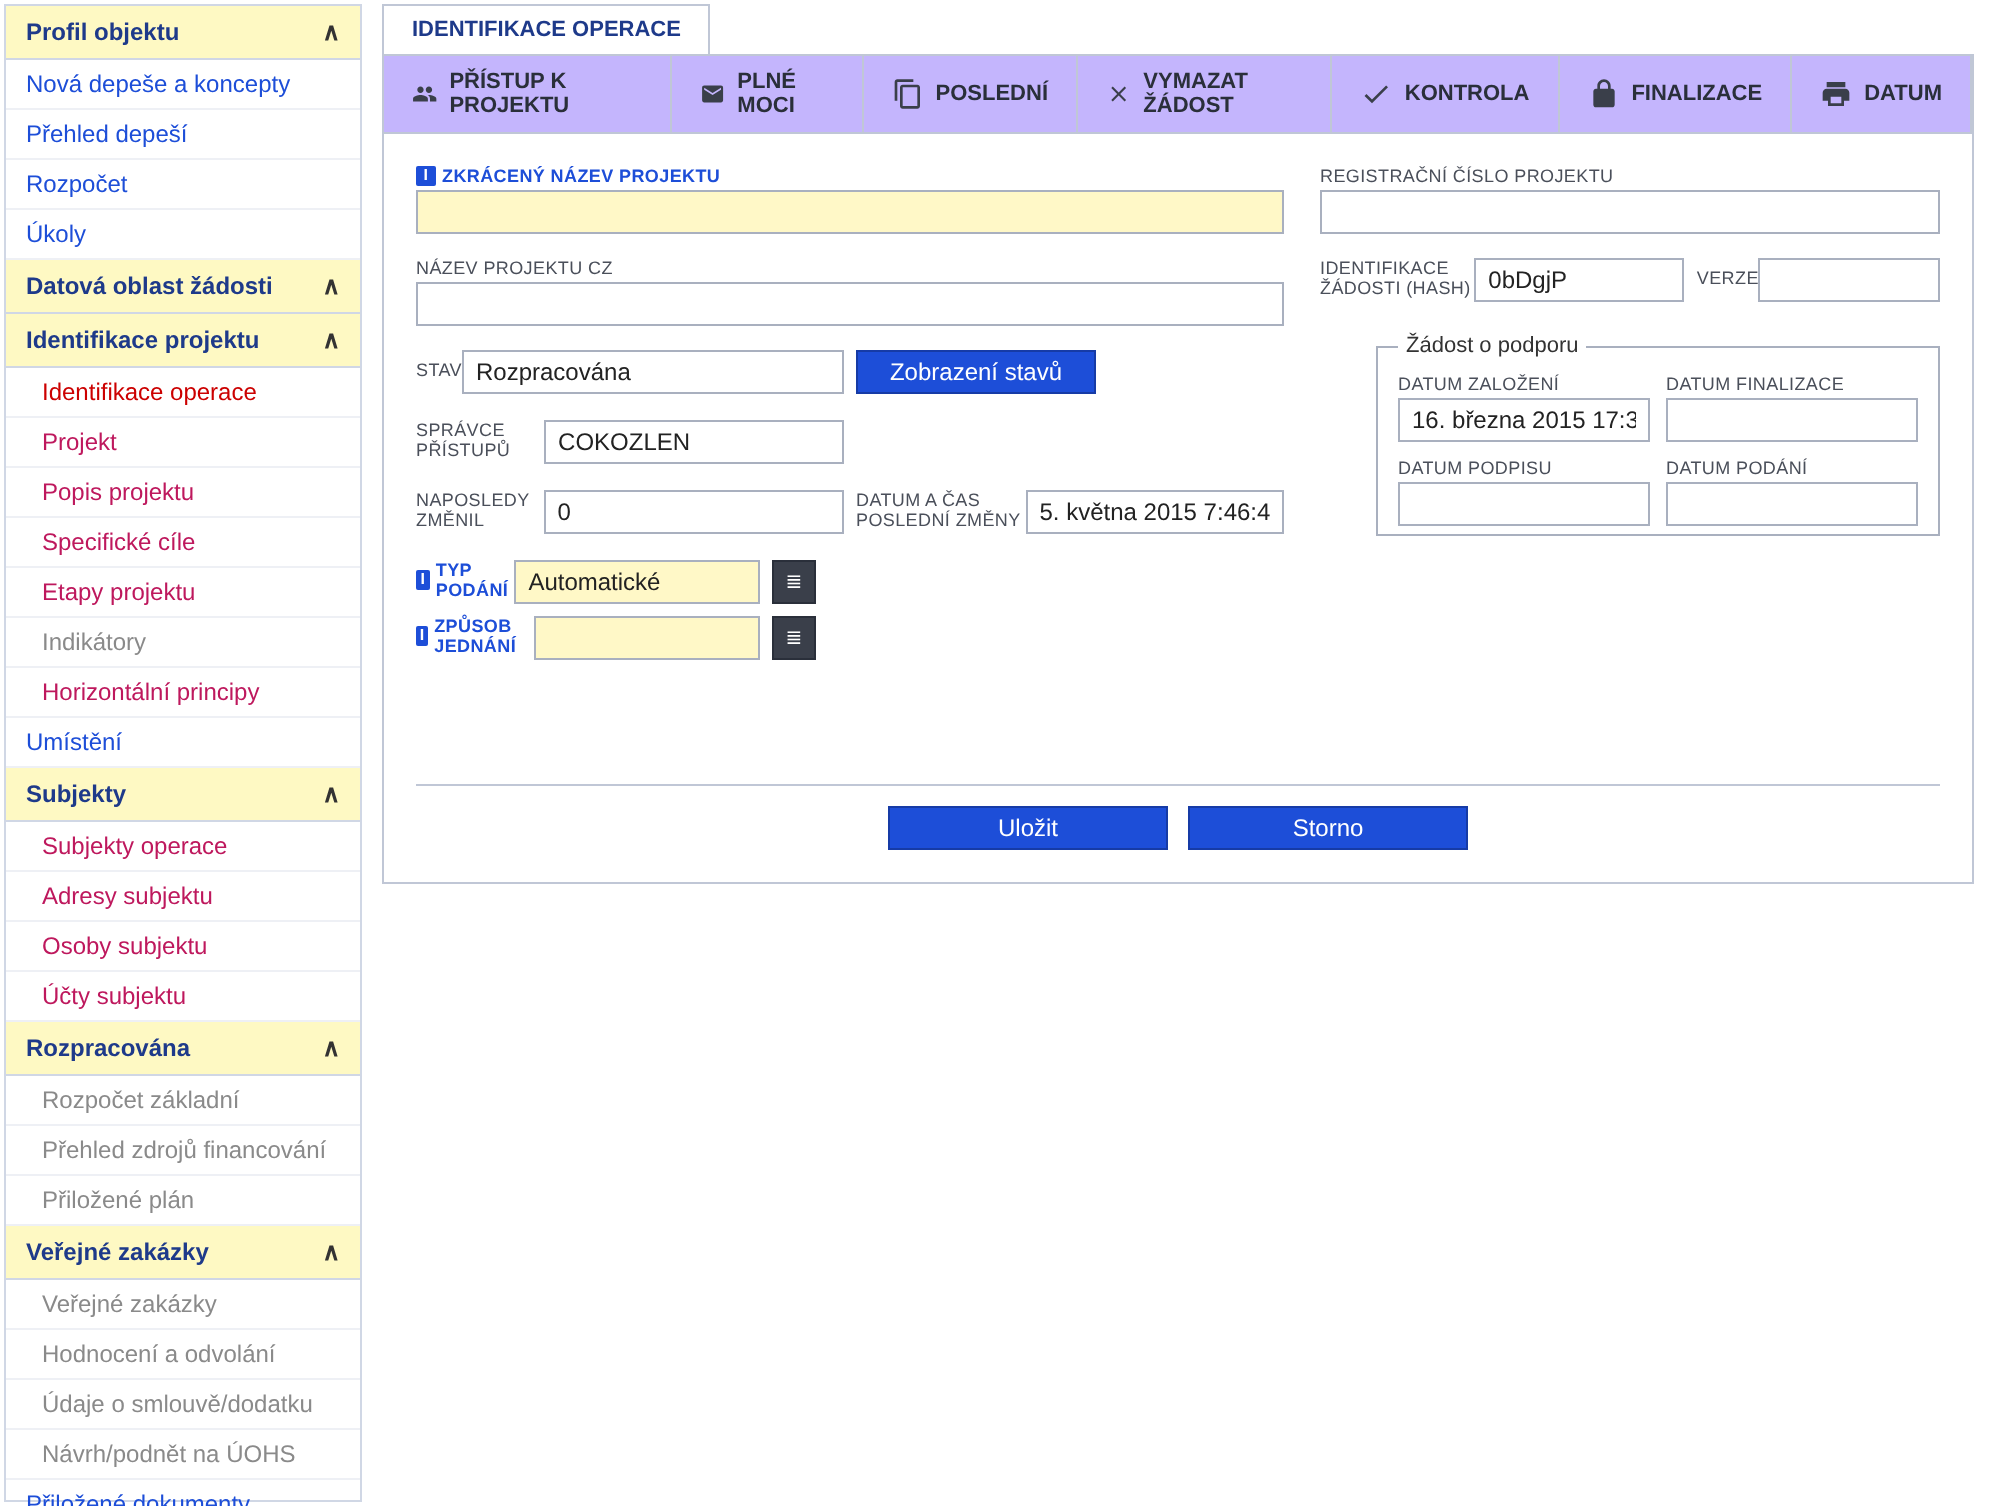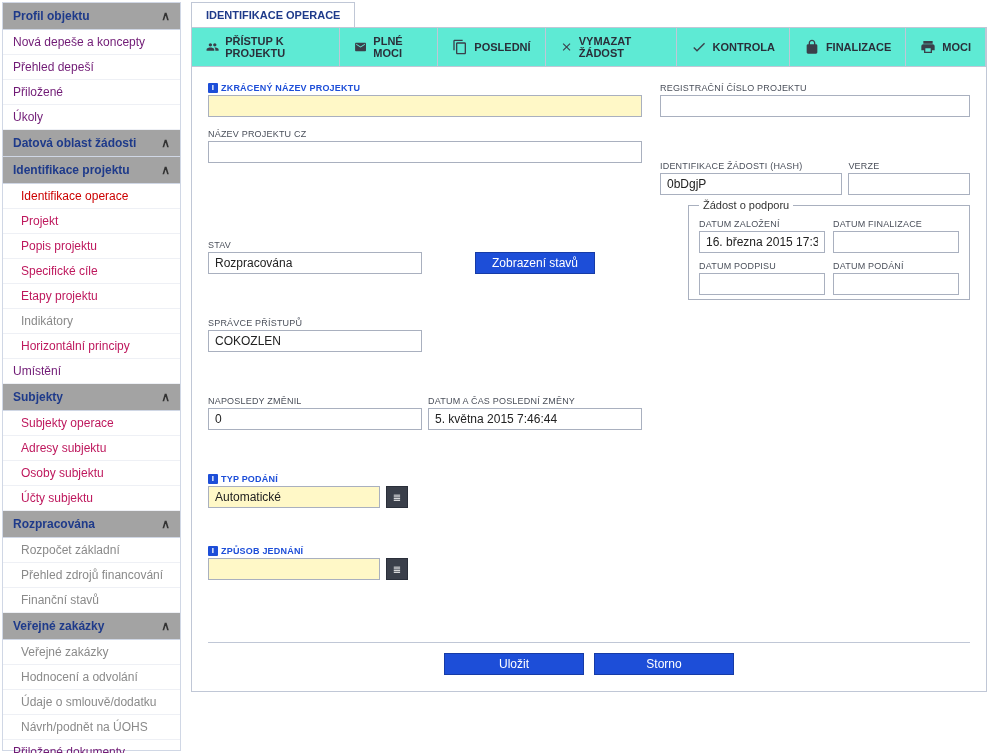--- a/index.html
+++ b/index.html
@@ -24,53 +24,53 @@
 .side-header {
   display: flex;
   justify-content: space-between;
   align-items: center;
   padding: 6px 10px;
   font-weight: bold;
   color: #1e3a8a;
   border-bottom: 1px solid #d0d7e5;
   cursor: pointer;
   font-size: 12px;
-  background: #a3a3a3;
+  background: #fef9c3;
 }
 .side-item {
   padding: 5px 10px 5px 18px;
   color: #be185d;
   cursor: pointer;
   font-size: 12px;
   border-bottom: 1px solid #eef0f5;
 }
 .side-item.grey { color: #8a8a8a; }
 .side-item.active { color: #cc0000; }
-.side-item.flat { padding-left: 10px; color: #701a75; }
+.side-item.flat { padding-left: 10px; color: #1d4ed8; }
 .chevron { font-size: 12px; color: #333; }
 
 
 .main { flex: 1; padding: 2px 8px; }
 .tabbar {
   display: flex;
   border-bottom: 1px solid #c0c7d6;
 }
 .tab {
   padding: 6px 14px;
   font-weight: bold;
   font-size: 11px;
   color: #1e3a8a;
   border: 1px solid #c0c7d6;
   border-bottom: none;
   background: #fff;
   margin-right: 2px;
 }
 .toolbar {
   display: flex;
-  background: #5eead4;
+  background: #c4b5fd;
   border: 1px solid #c0c7d6;
   border-top: none;
 }
 .tool {
   display: flex;
   align-items: center;
   gap: 6px;
   padding: 7px 14px;
   font-size: 11px;
   font-weight: bold;
@@ -119,21 +119,21 @@
   height: 22px;
   border: 1px solid #a9b0bf;
   padding: 2px 6px;
   font-size: 12px;
   background: #fff;
   color: #222;
   width: 100%;
 }
 .field.yellow { background: #fff8c7; }
 .row { display: flex; gap: 6px; align-items: flex-end; }
-.col { flex: 1; display: flex; flex-direction: column; margin-top: 32px; }
+.col { flex: 1; display: flex; flex-direction: row; }
 .btn {
   background: #1d4ed8;
   color: #fff;
   border: 1px solid #163ba6;
   padding: 3px 0;
   font-size: 12px;
   cursor: pointer;
   text-align: center;
   min-width: 120px;
 }
@@ -181,21 +181,21 @@
 
 <div class="container">
 
   <div class="sidebar">
     <div class="side-header">
       <span>Profil objektu</span>
       <span class="chevron">∧</span>
     </div>
     <div class="side-item flat">Nová depeše a koncepty</div>
     <div class="side-item flat">Přehled depeší</div>
-    <div class="side-item flat">Přiložené</div>
+    <div class="side-item flat">Rozpočet</div>
     <div class="side-item flat">Úkoly</div>
 
     <div class="side-header">
       <span>Datová oblast žádosti</span>
       <span class="chevron">∧</span>
     </div>
 
     <div class="side-header">
       <span>Identifikace projektu</span>
       <span class="chevron">∧</span>
@@ -217,21 +217,21 @@
     <div class="side-item">Adresy subjektu</div>
     <div class="side-item">Osoby subjektu</div>
     <div class="side-item">Účty subjektu</div>
 
     <div class="side-header">
       <span>Rozpracována</span>
       <span class="chevron">∧</span>
     </div>
     <div class="side-item grey">Rozpočet základní</div>
     <div class="side-item grey">Přehled zdrojů financování</div>
-    <div class="side-item grey">Finanční stavů</div>
+    <div class="side-item grey">Přiložené plán</div>
 
     <div class="side-header">
       <span>Veřejné zakázky</span>
       <span class="chevron">∧</span>
     </div>
     <div class="side-item grey">Veřejné zakázky</div>
     <div class="side-item grey">Hodnocení a odvolání</div>
     <div class="side-item grey">Údaje o smlouvě/dodatku</div>
     <div class="side-item grey">Návrh/podnět na ÚOHS</div>
 
@@ -278,21 +278,21 @@
       <div class="tool">
         <svg viewBox="0 0 24 24">
             <path d="M18 8h-1V6c0-2.76-2.24-5-5-5S7 3.24 7 6v2H6c-1.1 0-2 .9-2 2v10c0 1.1.9 2 2 2h12c1.1 0 2-.9 2-2V10c0-1.1-.9-2-2-2zM9 6c0-1.66 1.34-3 3-3s3 1.34 3 3v2H9V6z"></path>
           </svg>
         <span>FINALIZACE</span>
       </div>
       <div class="tool">
         <svg viewBox="0 0 24 24">
             <path d="M19 8H5c-1.66 0-3 1.34-3 3v6h4v4h12v-4h4v-6c0-1.66-1.34-3-3-3zm-3 11H8v-5h8v5zm3-16H5v4h14V3z"></path>
           </svg>
-        <span>MOCI</span>
+        <span>DATUM</span>
       </div>
     </div>
 
     <div class="form-area">
 
       <div class="full-left">
         <div class="label mandatory">
             <span class="req">i</span>
             <span>ZKRÁCENÝ NÁZEV PROJEKTU</span>
           </div>

